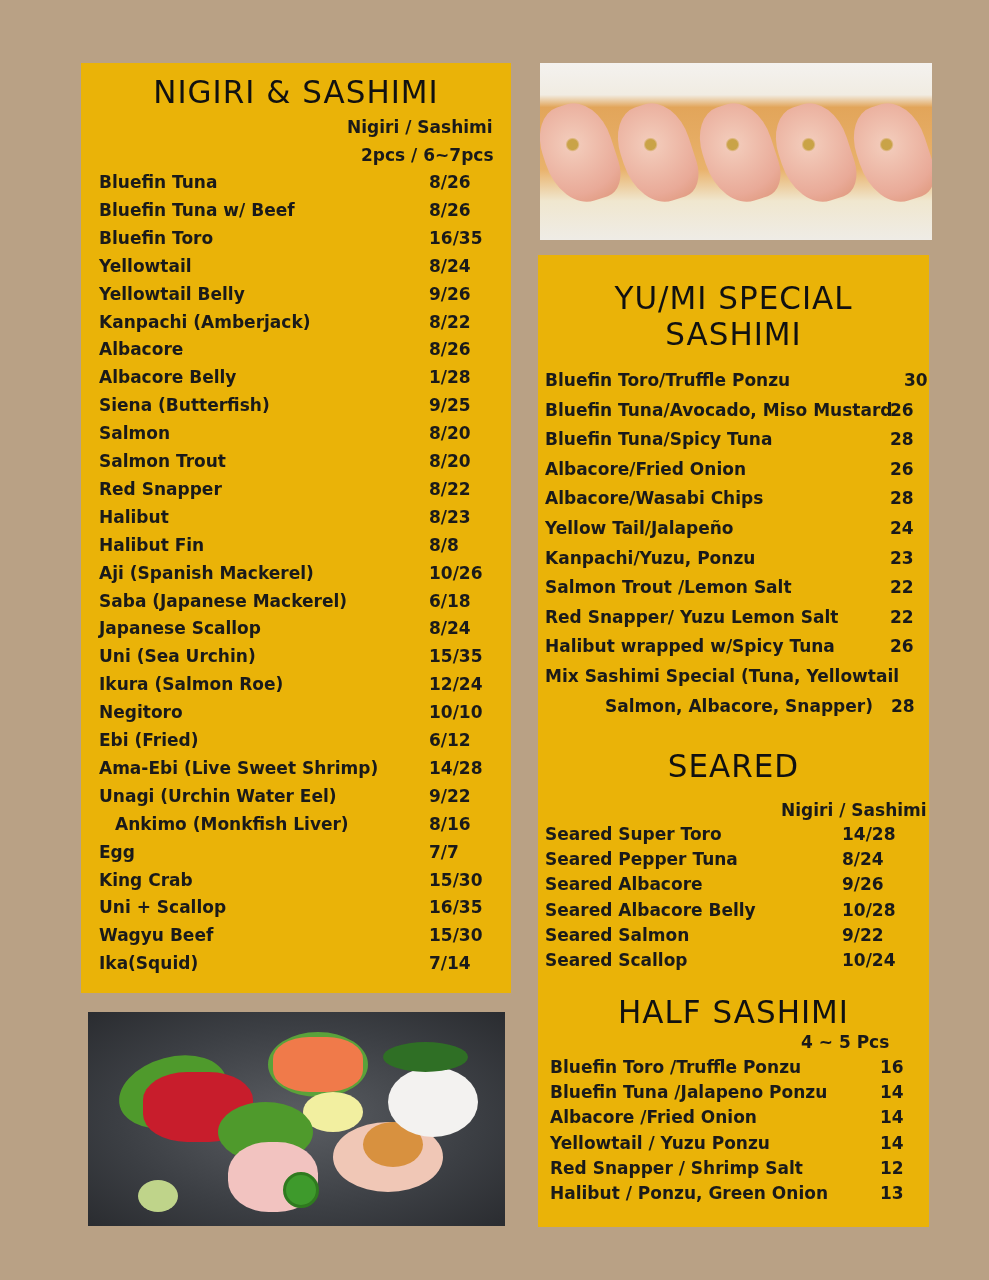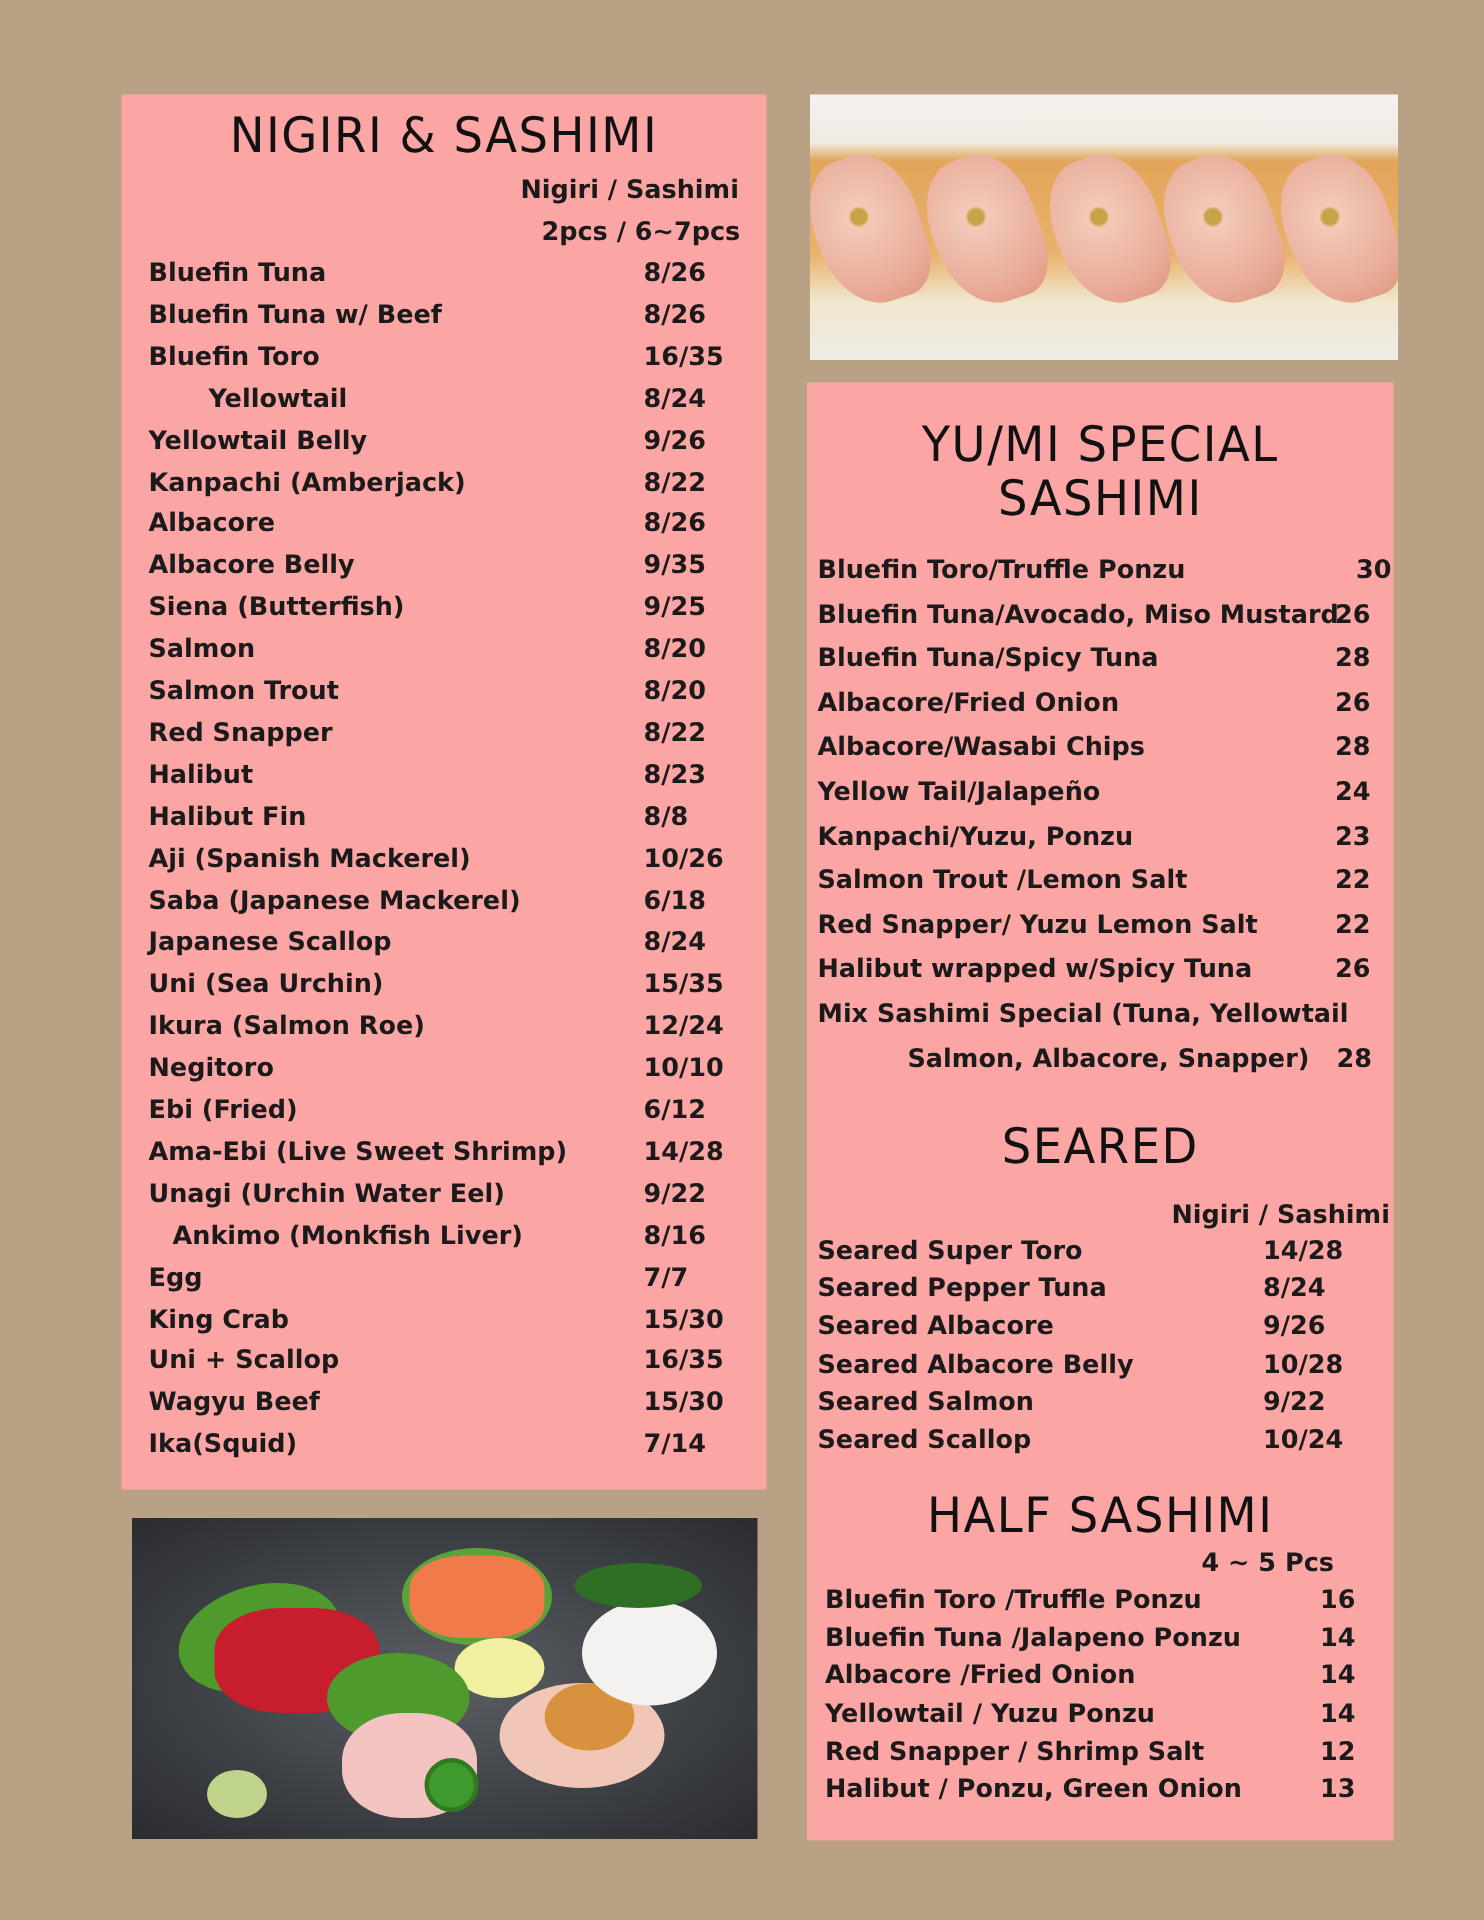--- a/index.html
+++ b/index.html
@@ -1,20 +1,20 @@
 <!DOCTYPE html>
 <html><head>
 <meta charset="utf-8">
 <style>
   html, body { margin:0; padding:0; }
   body {
     width:989px; height:1280px; background:#b9a185; position:relative; overflow:hidden;
     font-family:"DejaVu Sans", sans-serif; color:#1a1a1a;
   }
-  .panel { position:absolute; background:#fca5a5;text-decoration:underline; }
+  .panel { position:absolute; background:#eab308;text-decoration:underline; }
   .title {
     position:absolute; left:0; right:0; text-align:center;
     font-family:"DejaVu Sans", sans-serif; font-weight:normal;
     letter-spacing:1px; color:#111; transform:scaleY(1.05);
   }
   .row { position:absolute; font-size:17px; font-weight:bold; white-space:nowrap; }
   .row .name { position:absolute; left:0; }
   .row .price { position:absolute; }
   .hdr { position:absolute; font-size:17px; font-weight:bold; white-space:nowrap; }
 
@@ -58,38 +58,38 @@
       </div>
       <div class="row" style="top: 136.9px;">
         <span class="name" style="left: 0px;">Bluefin Tuna w/ Beef</span>
         <span class="price" style="left: 330px;">8/26</span>
       </div>
       <div class="row" style="top: 164.8px;">
         <span class="name" style="left: 0px;">Bluefin Toro</span>
         <span class="price" style="left: 330px;">16/35</span>
       </div>
       <div class="row" style="top: 192.7px;">
-        <span class="name" style="left: 0px; margin-left: 40px;">Yellowtail</span>
+        <span class="name" style="left: 0px;">Yellowtail</span>
         <span class="price" style="left: 330px;">8/24</span>
       </div>
       <div class="row" style="top: 220.6px;">
         <span class="name" style="left: 0px;">Yellowtail Belly</span>
         <span class="price" style="left: 330px;">9/26</span>
       </div>
       <div class="row" style="top: 248.5px;">
         <span class="name" style="left: 0px;">Kanpachi (Amberjack)</span>
         <span class="price" style="left: 330px;">8/22</span>
       </div>
       <div class="row" style="top: 276.4px;">
         <span class="name" style="left: 0px;">Albacore</span>
         <span class="price" style="left: 330px;">8/26</span>
       </div>
       <div class="row" style="top: 304.3px;">
         <span class="name" style="left: 0px;">Albacore Belly</span>
-        <span class="price" style="left: 330px;">9/35</span>
+        <span class="price" style="left: 330px;">1/28</span>
       </div>
       <div class="row" style="top: 332.2px;">
         <span class="name" style="left: 0px;">Siena (Butterfish)</span>
         <span class="price" style="left: 330px;">9/25</span>
       </div>
       <div class="row" style="top: 360.1px;">
         <span class="name" style="left: 0px;">Salmon</span>
         <span class="price" style="left: 330px;">8/20</span>
       </div>
       <div class="row" style="top: 388px;">

